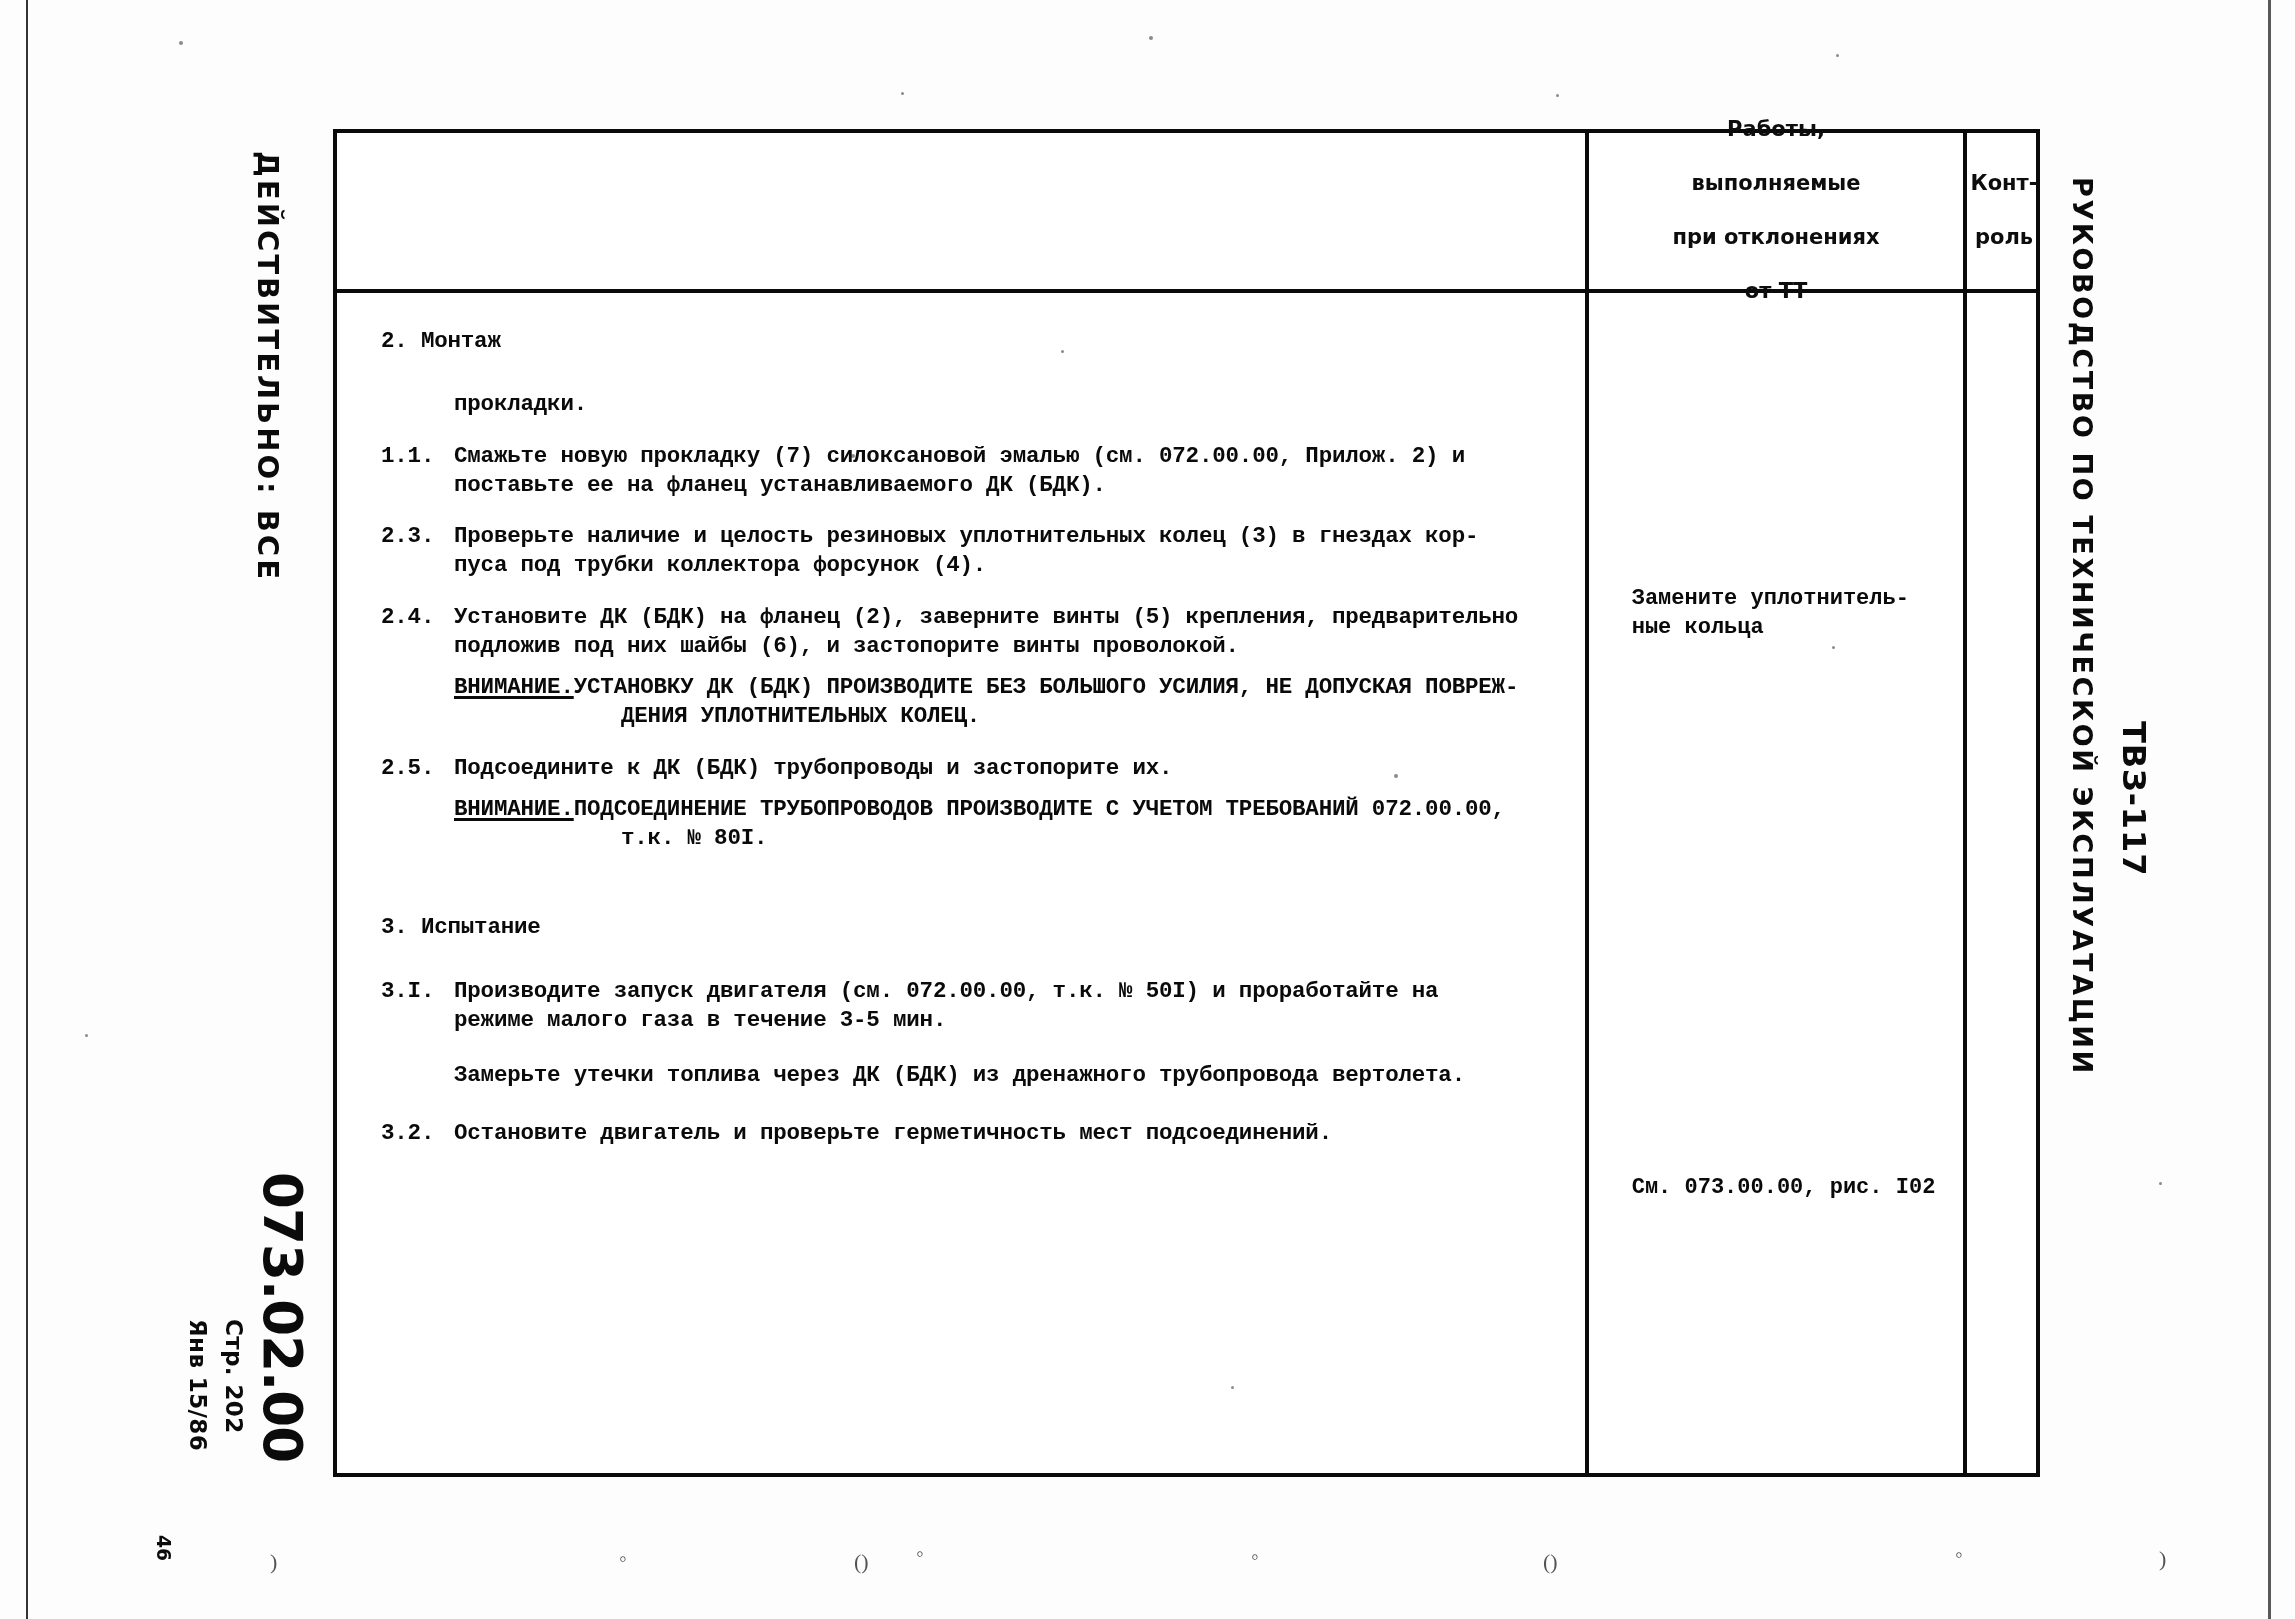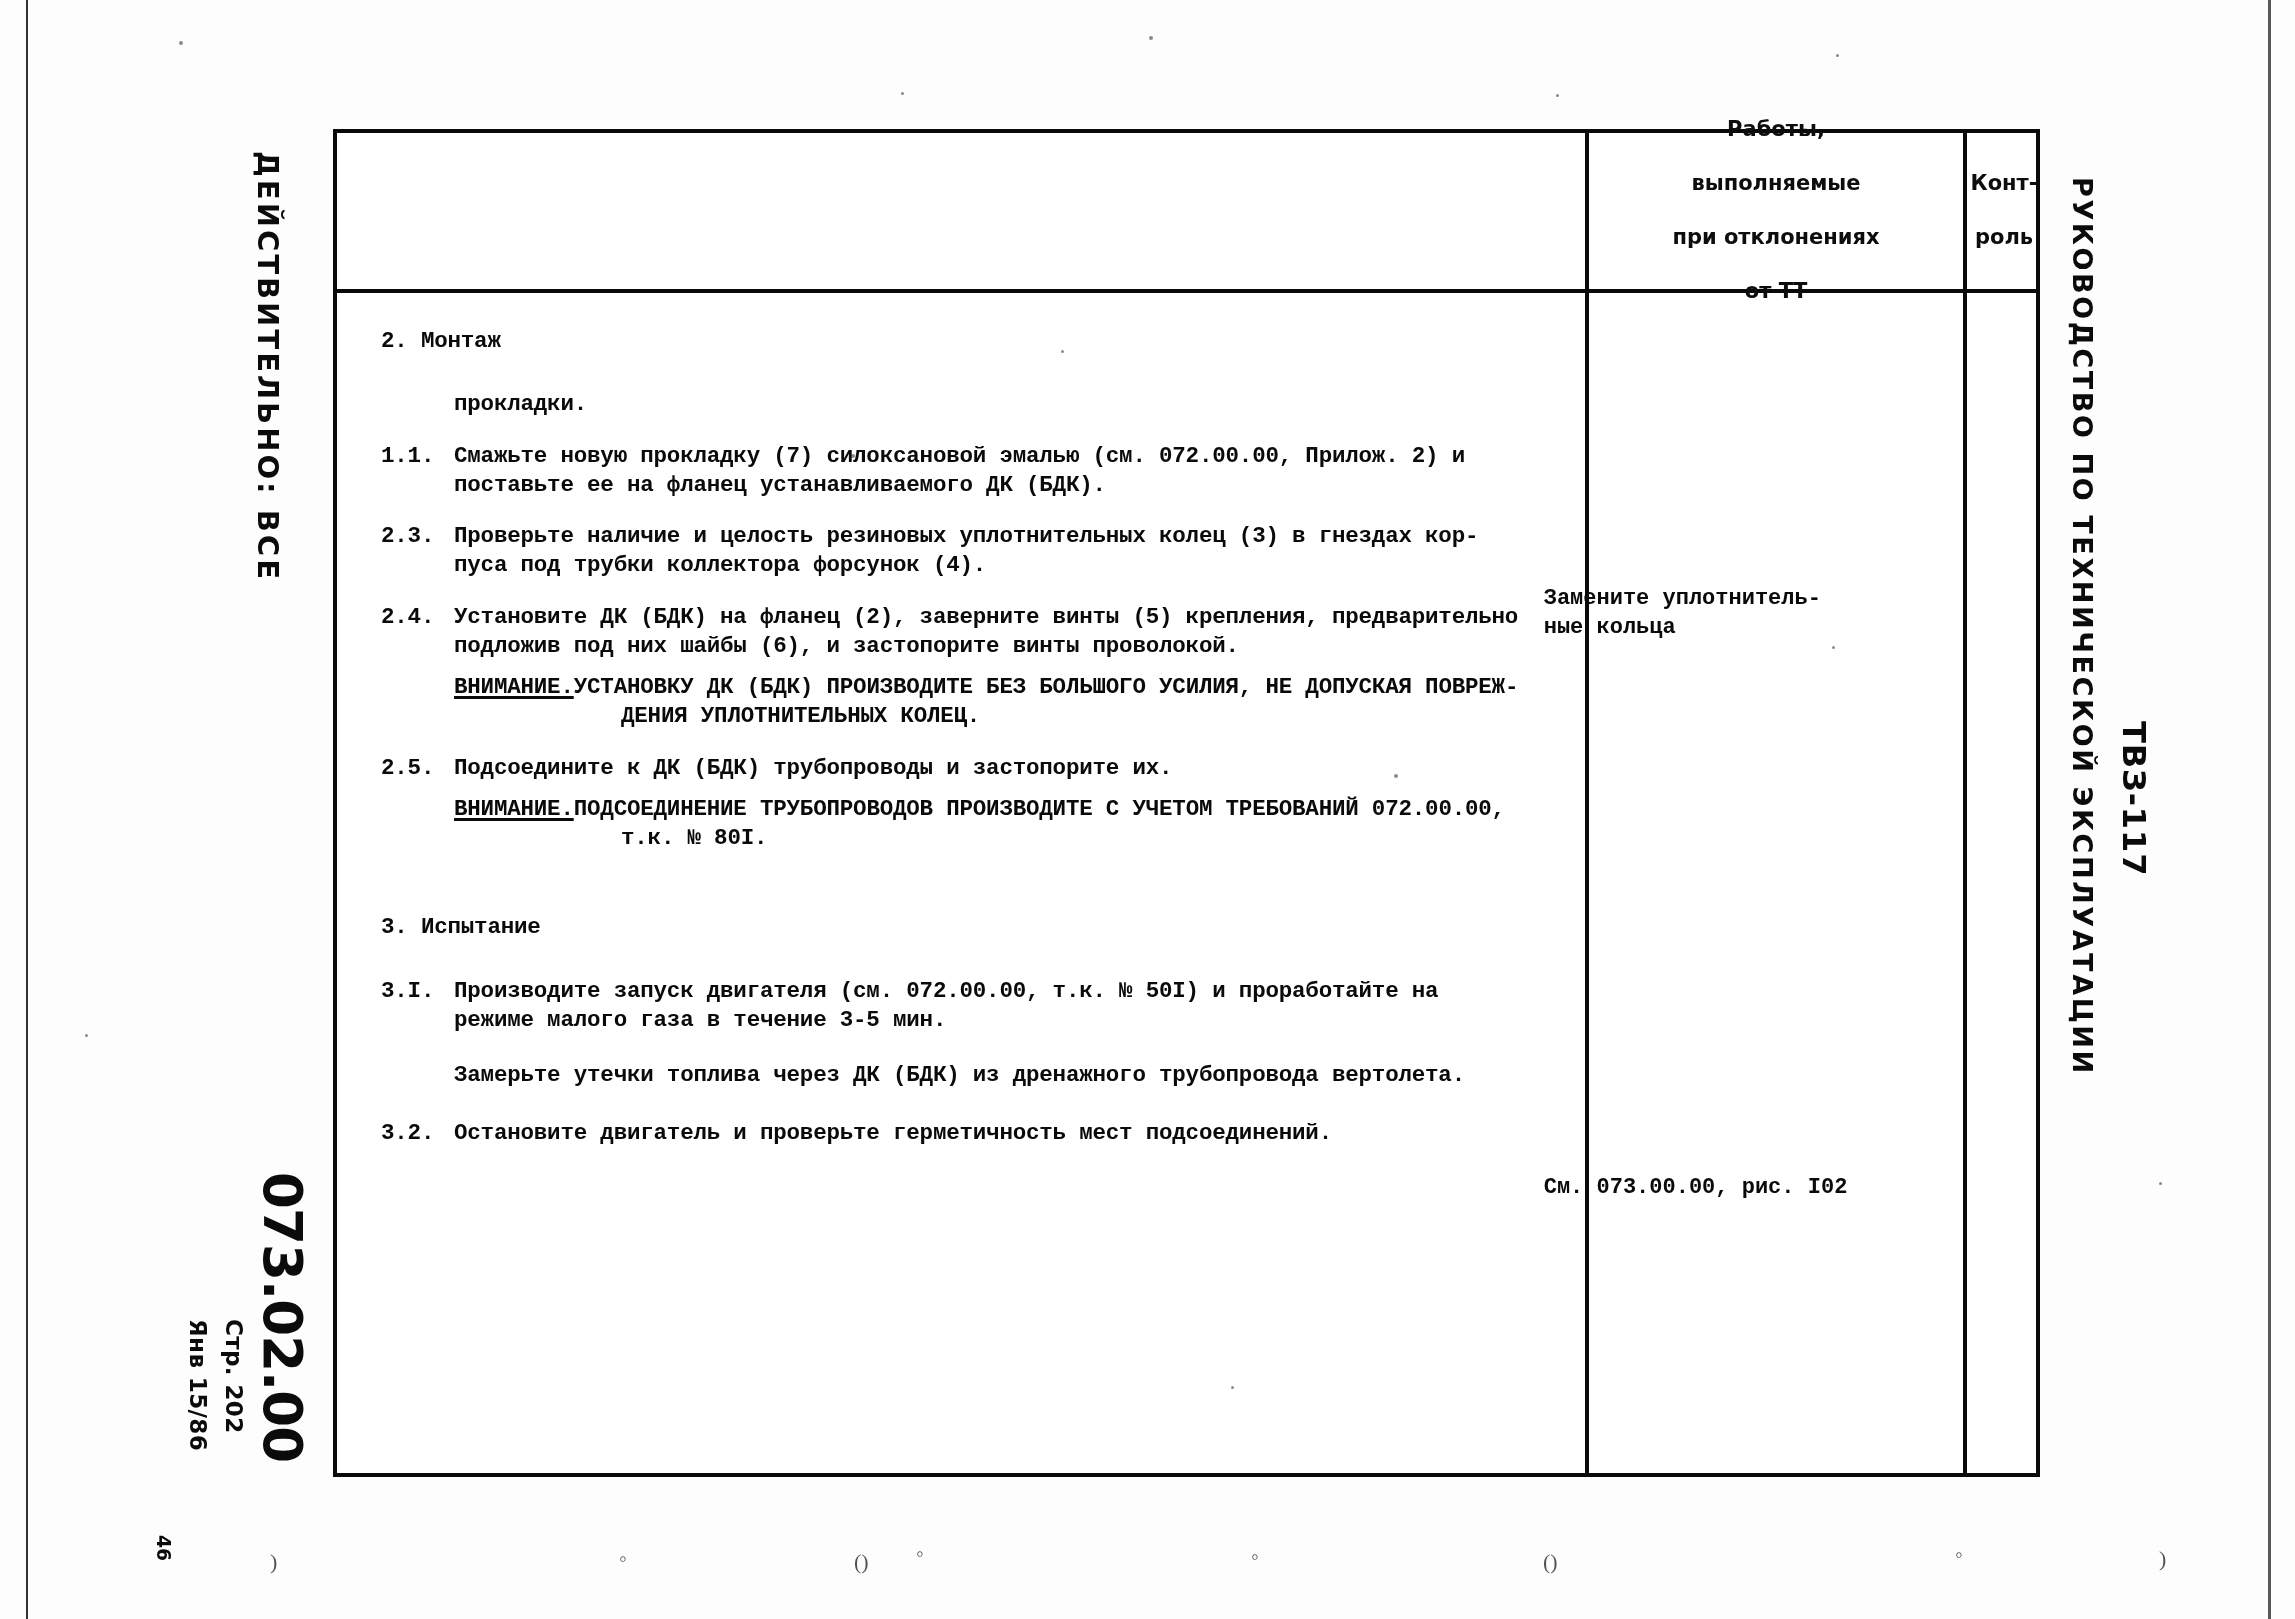--- a/index.html
+++ b/index.html
@@ -136,21 +136,21 @@
     text-underline-offset: 3.4px;
     text-decoration-thickness: 2.6px;
     white-space: pre;
   }
   .warn-body { flex: 1 1 auto; }
   .warn-cont { margin-left: 167px; }
 
   
   .dev-cell {
     position: absolute;
-    left: 1188px;
+    left: 1276px;
     width: 449px;
     padding-left: 18.7px;
     box-sizing: border-box;
     font-family: "Liberation Mono", "DejaVu Sans Mono", monospace;
     font-size: 22px;
     line-height: 1.32;
     font-weight: 700;
     color: #0a0a0a;
   }
   #dev-1 { top: 451px; }

